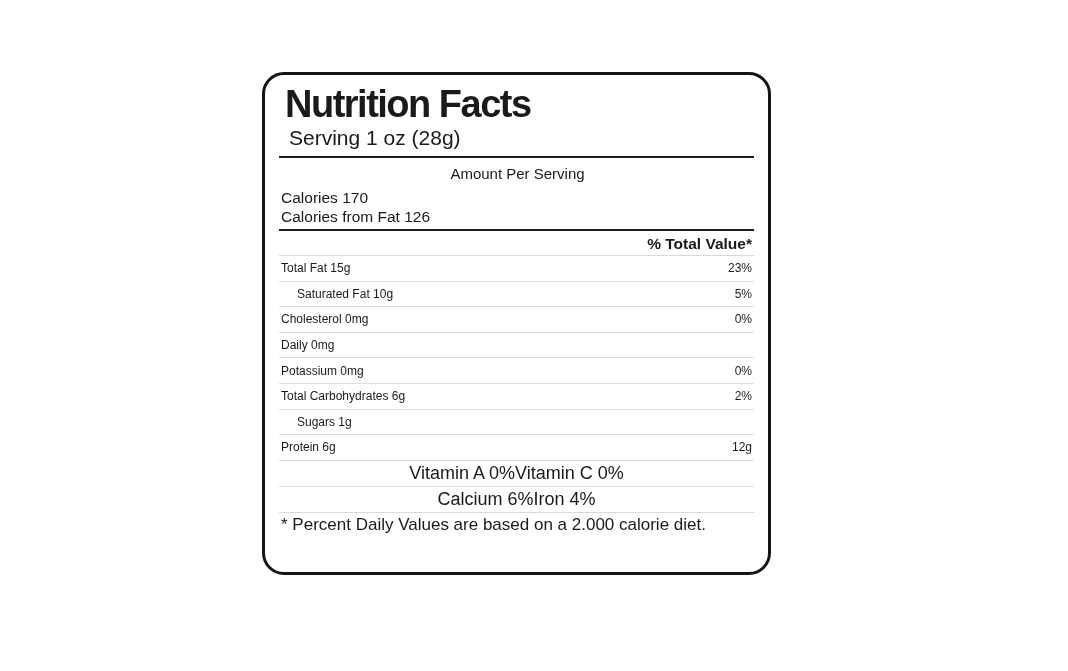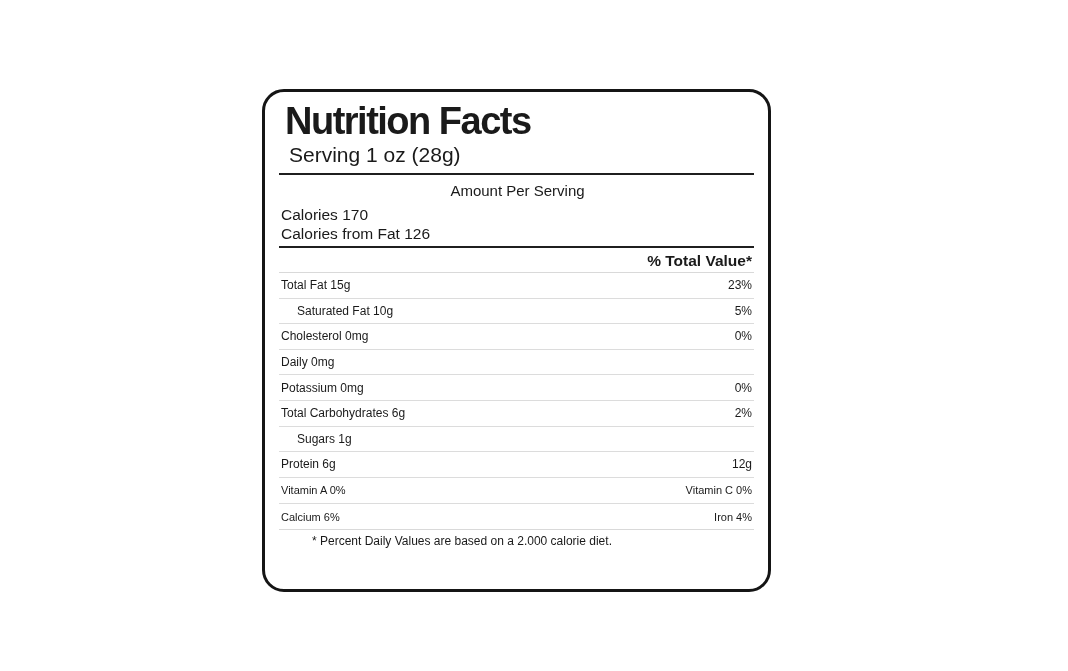--- a/index.html
+++ b/index.html
@@ -14,21 +14,21 @@
   }
   .stage {
     position: relative;
     width: 1068px;
     height: 671px;
     background: #ffffff;
   }
   .label-box {
     position: absolute;
     left: 262px;
-    top: 89px;
+    top: 72px;
     width: 509px;
     height: 503px;
     box-sizing: border-box;
     border: 3px solid #151515;
     border-radius: 22px;
     background: #ffffff;
     padding: 6px 14px 0 14px;
   }
   .title {
     font-size: 38px;
@@ -82,34 +82,33 @@
     justify-content: space-between;
     align-items: center;
     height: 24.6px;
     font-size: 12px;
     border-bottom: 1px solid #dcdcdc;
     padding: 0 2px;
   }
   .indent .n-name { padding-left: 16px; }
   .micro-row {
     display: flex;
-    justify-content: space-between;
+    justify-content: center;
     align-items: center;
     height: 25.2px;
-    font-size: 11px;
+    font-size: 18px;
     border-bottom: 1px solid #dcdcdc;
     padding: 0 2px;
   }
   .micro-row.last { border-bottom: 1px solid #d9d9d9; }
   .footnote {
-    font-size: 12px;
+    font-size: 17px;
     line-height: 15px;
     padding: 4px 0 0 2px;
     color: #1a1a1a;
-    margin-left: 31px;
   }
 </style>
 </head>
 <body>
 
 <div class="stage">
   <div class="label-box">
 
     <div class="title">Nutrition Facts</div>
     <div class="serving">Serving 1 oz (28g)</div>

